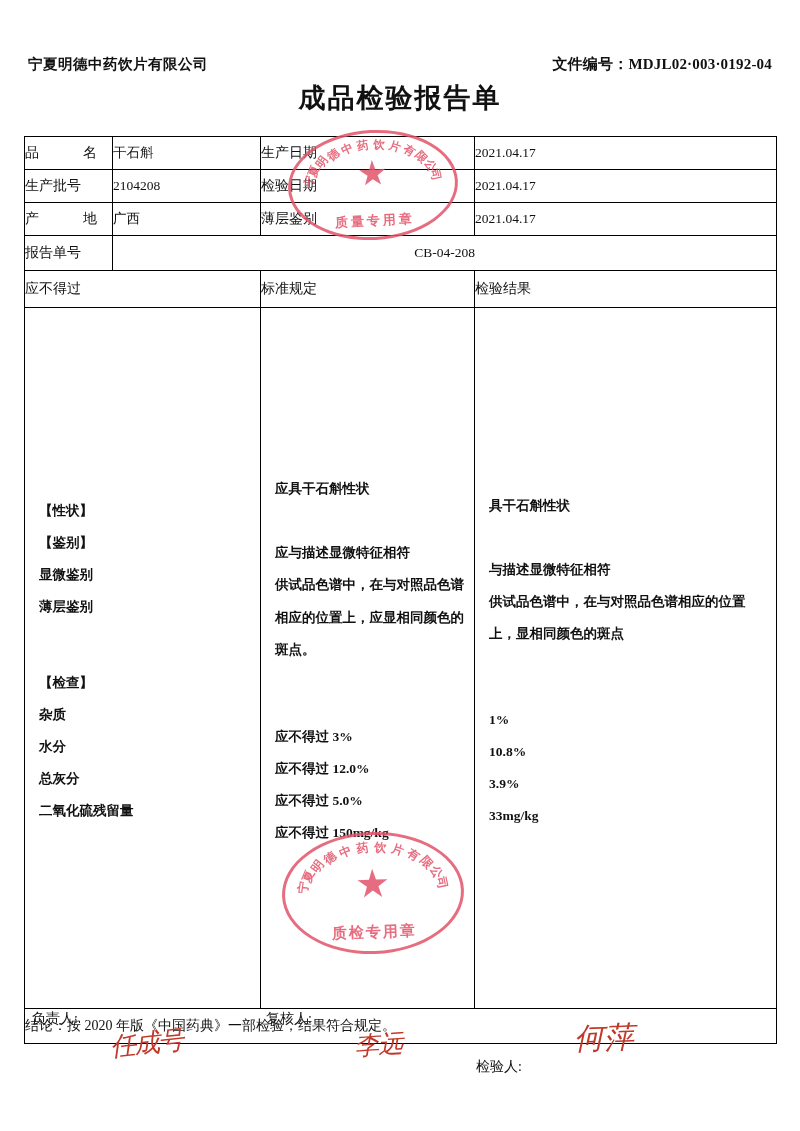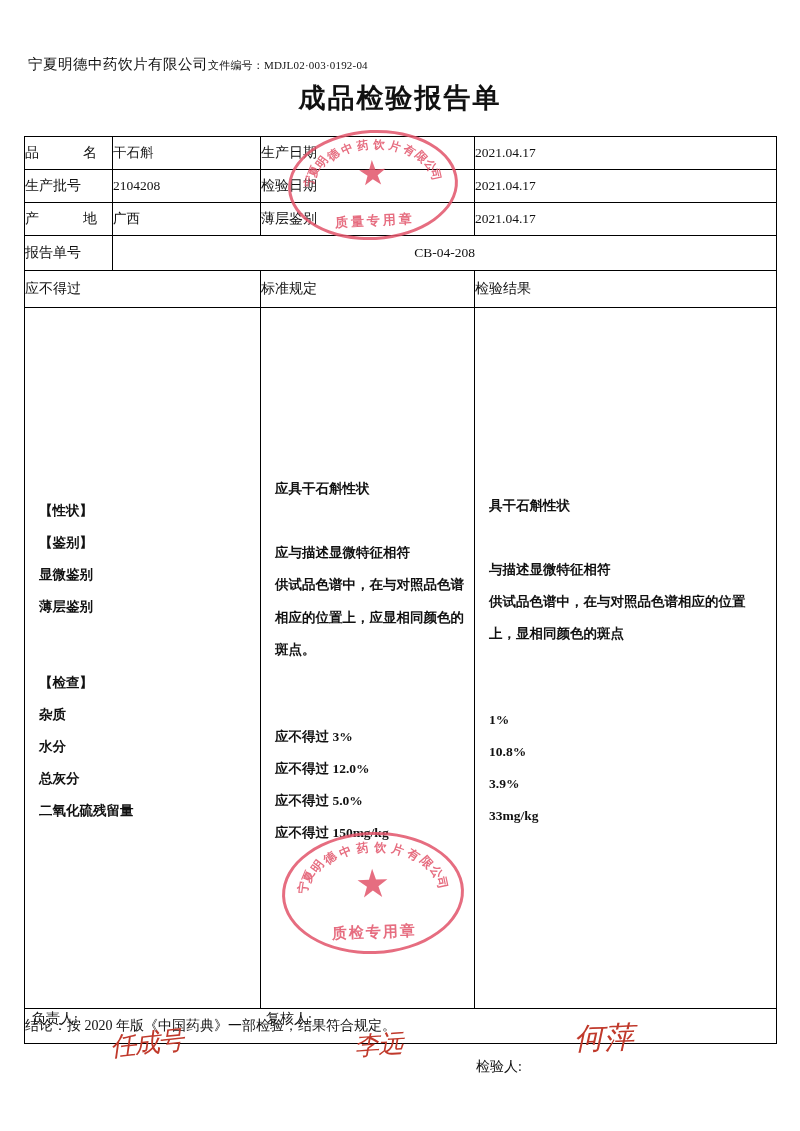--- a/index.html
+++ b/index.html
@@ -22,26 +22,27 @@
     height: 1131px;
   }
 
   
   .header-row {
     position: absolute;
     left: 28px;
     top: 55px;
     width: 744px;
     display: flex;
-    justify-content: flex-start;
+    justify-content: space-between;
     align-items: baseline;
     font-size: 14.5px;
+    font-weight: bold;
   }
   .company-name { letter-spacing: .5px; }
-  .doc-number { letter-spacing: .2px; font-size: 11px; }
+  .doc-number { letter-spacing: .2px; font-size: 15px; }
 
   .report-title {
     position: absolute;
     left: 0;
     top: 80px;
     width: 800px;
     text-align: center;
     font-size: 27px;
     font-weight: bold;
     letter-spacing: 2px;

